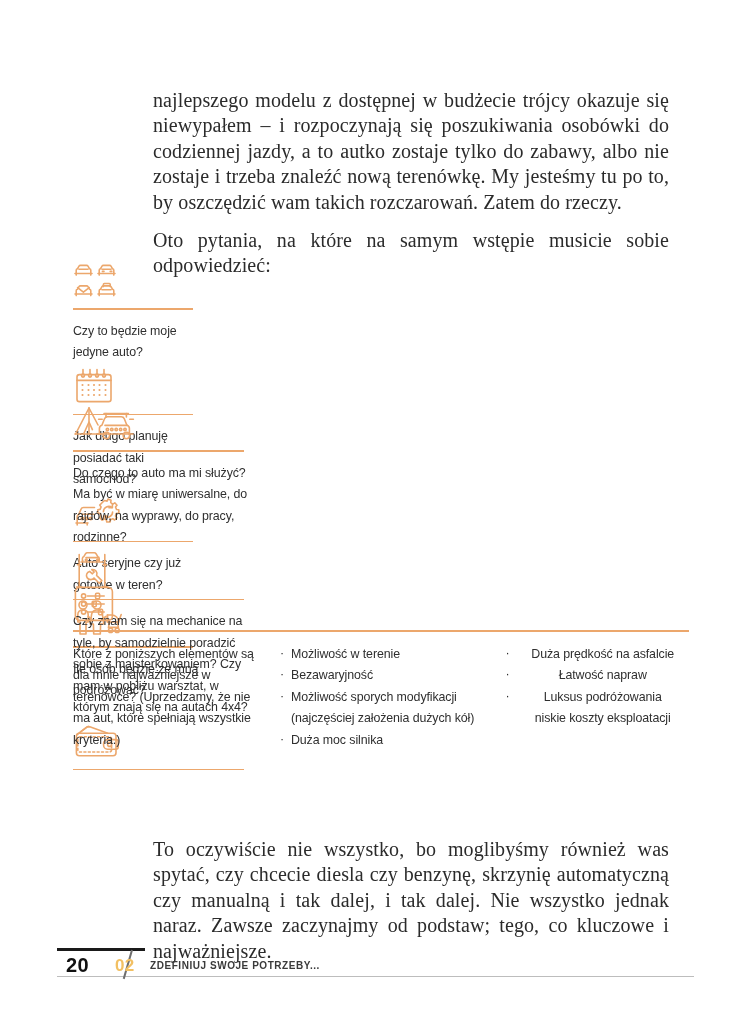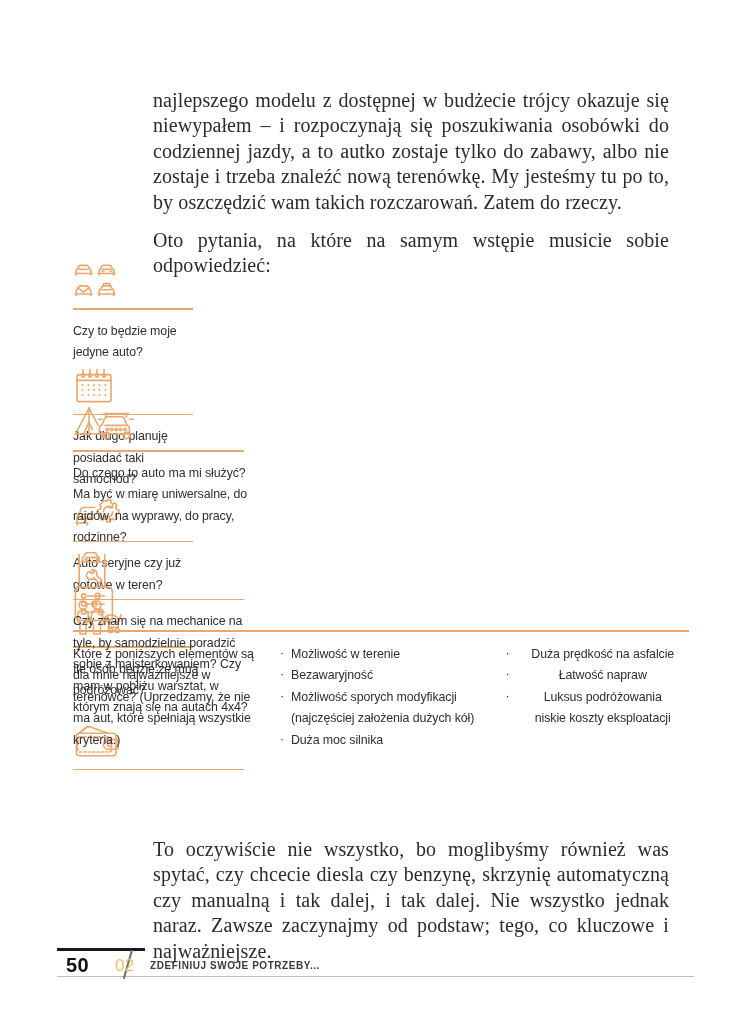--- a/index.html
+++ b/index.html
@@ -172,21 +172,21 @@
     font-weight: bold;
     color: #111111;
     letter-spacing: 0.4px;
   }
   .footer-chapno {
     position: absolute;
     left: 115px;
     top: 8px;
     font-family: "Liberation Sans", sans-serif;
     font-size: 17px;
-    font-weight: normal;
+    font-weight: bold;
     color: #f2c063;
     letter-spacing: 0.4px;
   }
   .footer-chaptitle {
     position: absolute;
     left: 150px;
     top: 12px;
     font-family: "Liberation Sans", sans-serif;
     font-size: 10px;
     font-weight: bold;
@@ -421,18 +421,18 @@
     </div>
 
   </div>
 
   <p class="prose outro">To oczywiście nie wszystko, bo moglibyśmy również was spytać, czy chcecie diesla czy benzynę, skrzynię automatyczną czy manualną i tak dalej, i tak dalej. Nie wszystko jednak naraz. Zawsze zaczynajmy od podstaw; tego, co kluczowe i najważniejsze.</p>
 
   <div class="footer">
     <div class="footer-rule-black"></div>
     <div class="footer-rule"></div>
     <div class="footer-slash"></div>
-    <div class="footer-pageno">50</div>
+    <div class="footer-pageno">20</div>
     <div class="footer-chapno">02</div>
     <div class="footer-chaptitle">ZDEFINIUJ SWOJE POTRZEBY...</div>
   </div>
 
 </div>
 
 </body></html>

